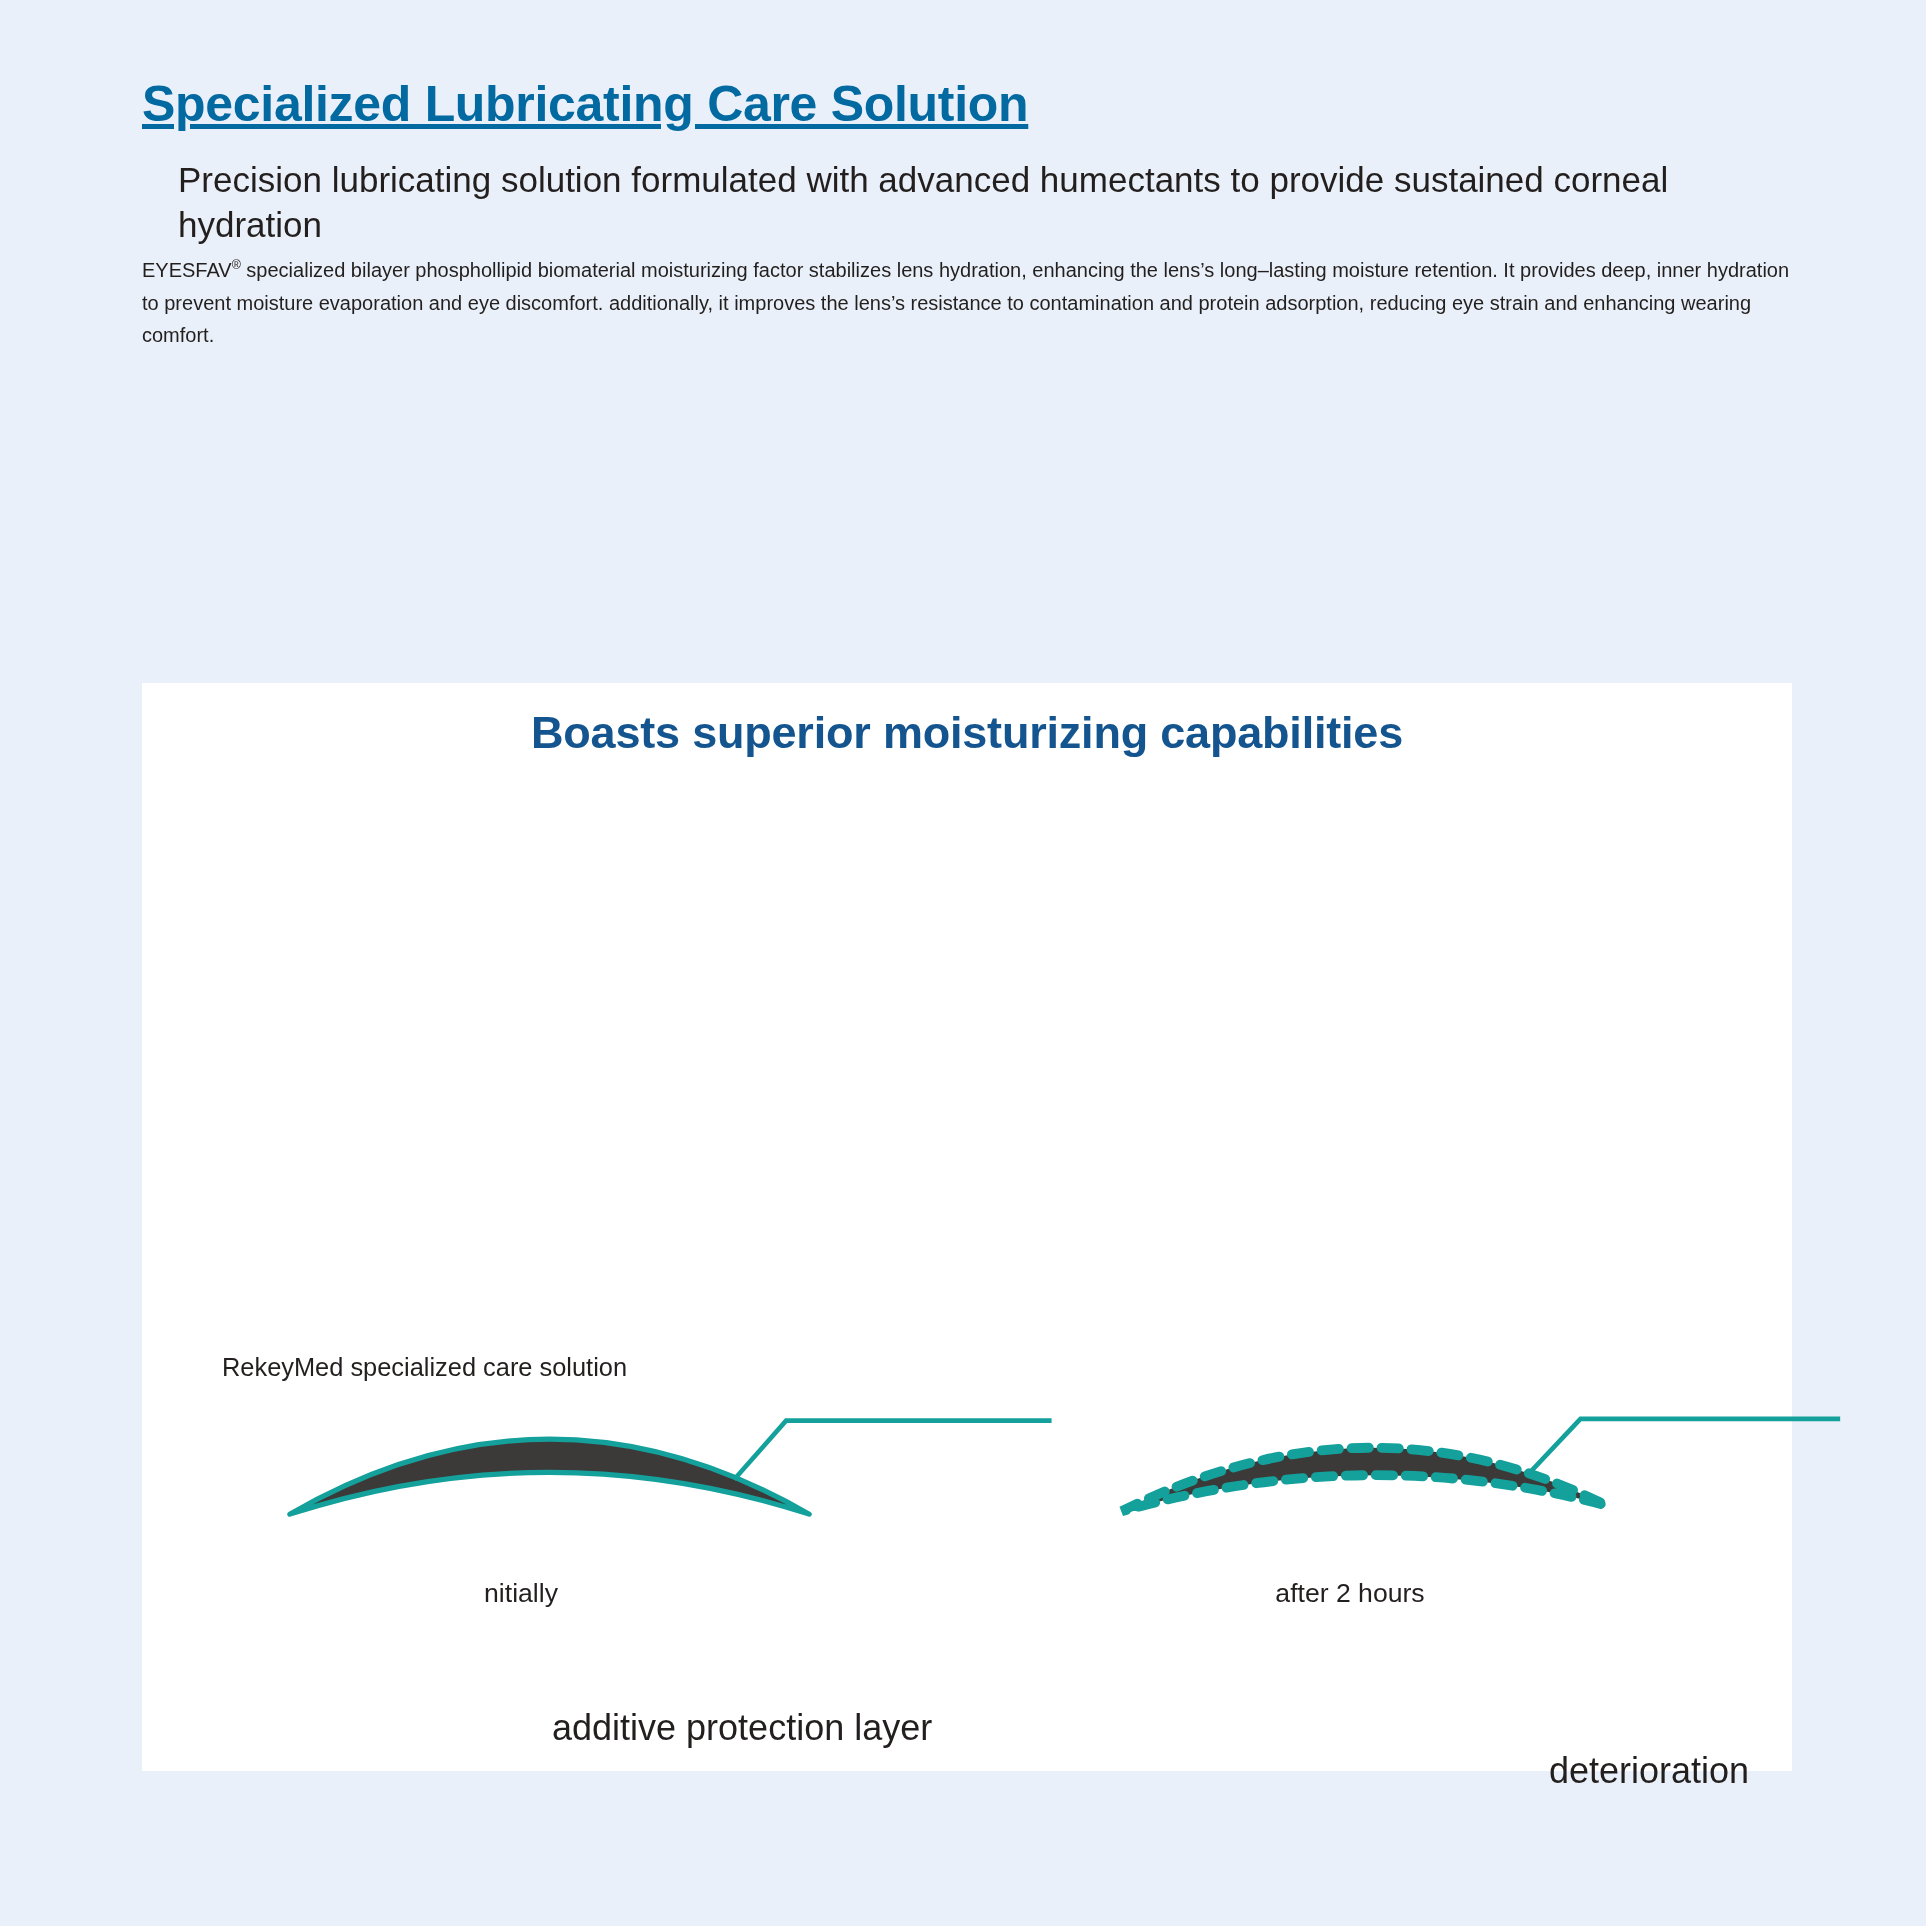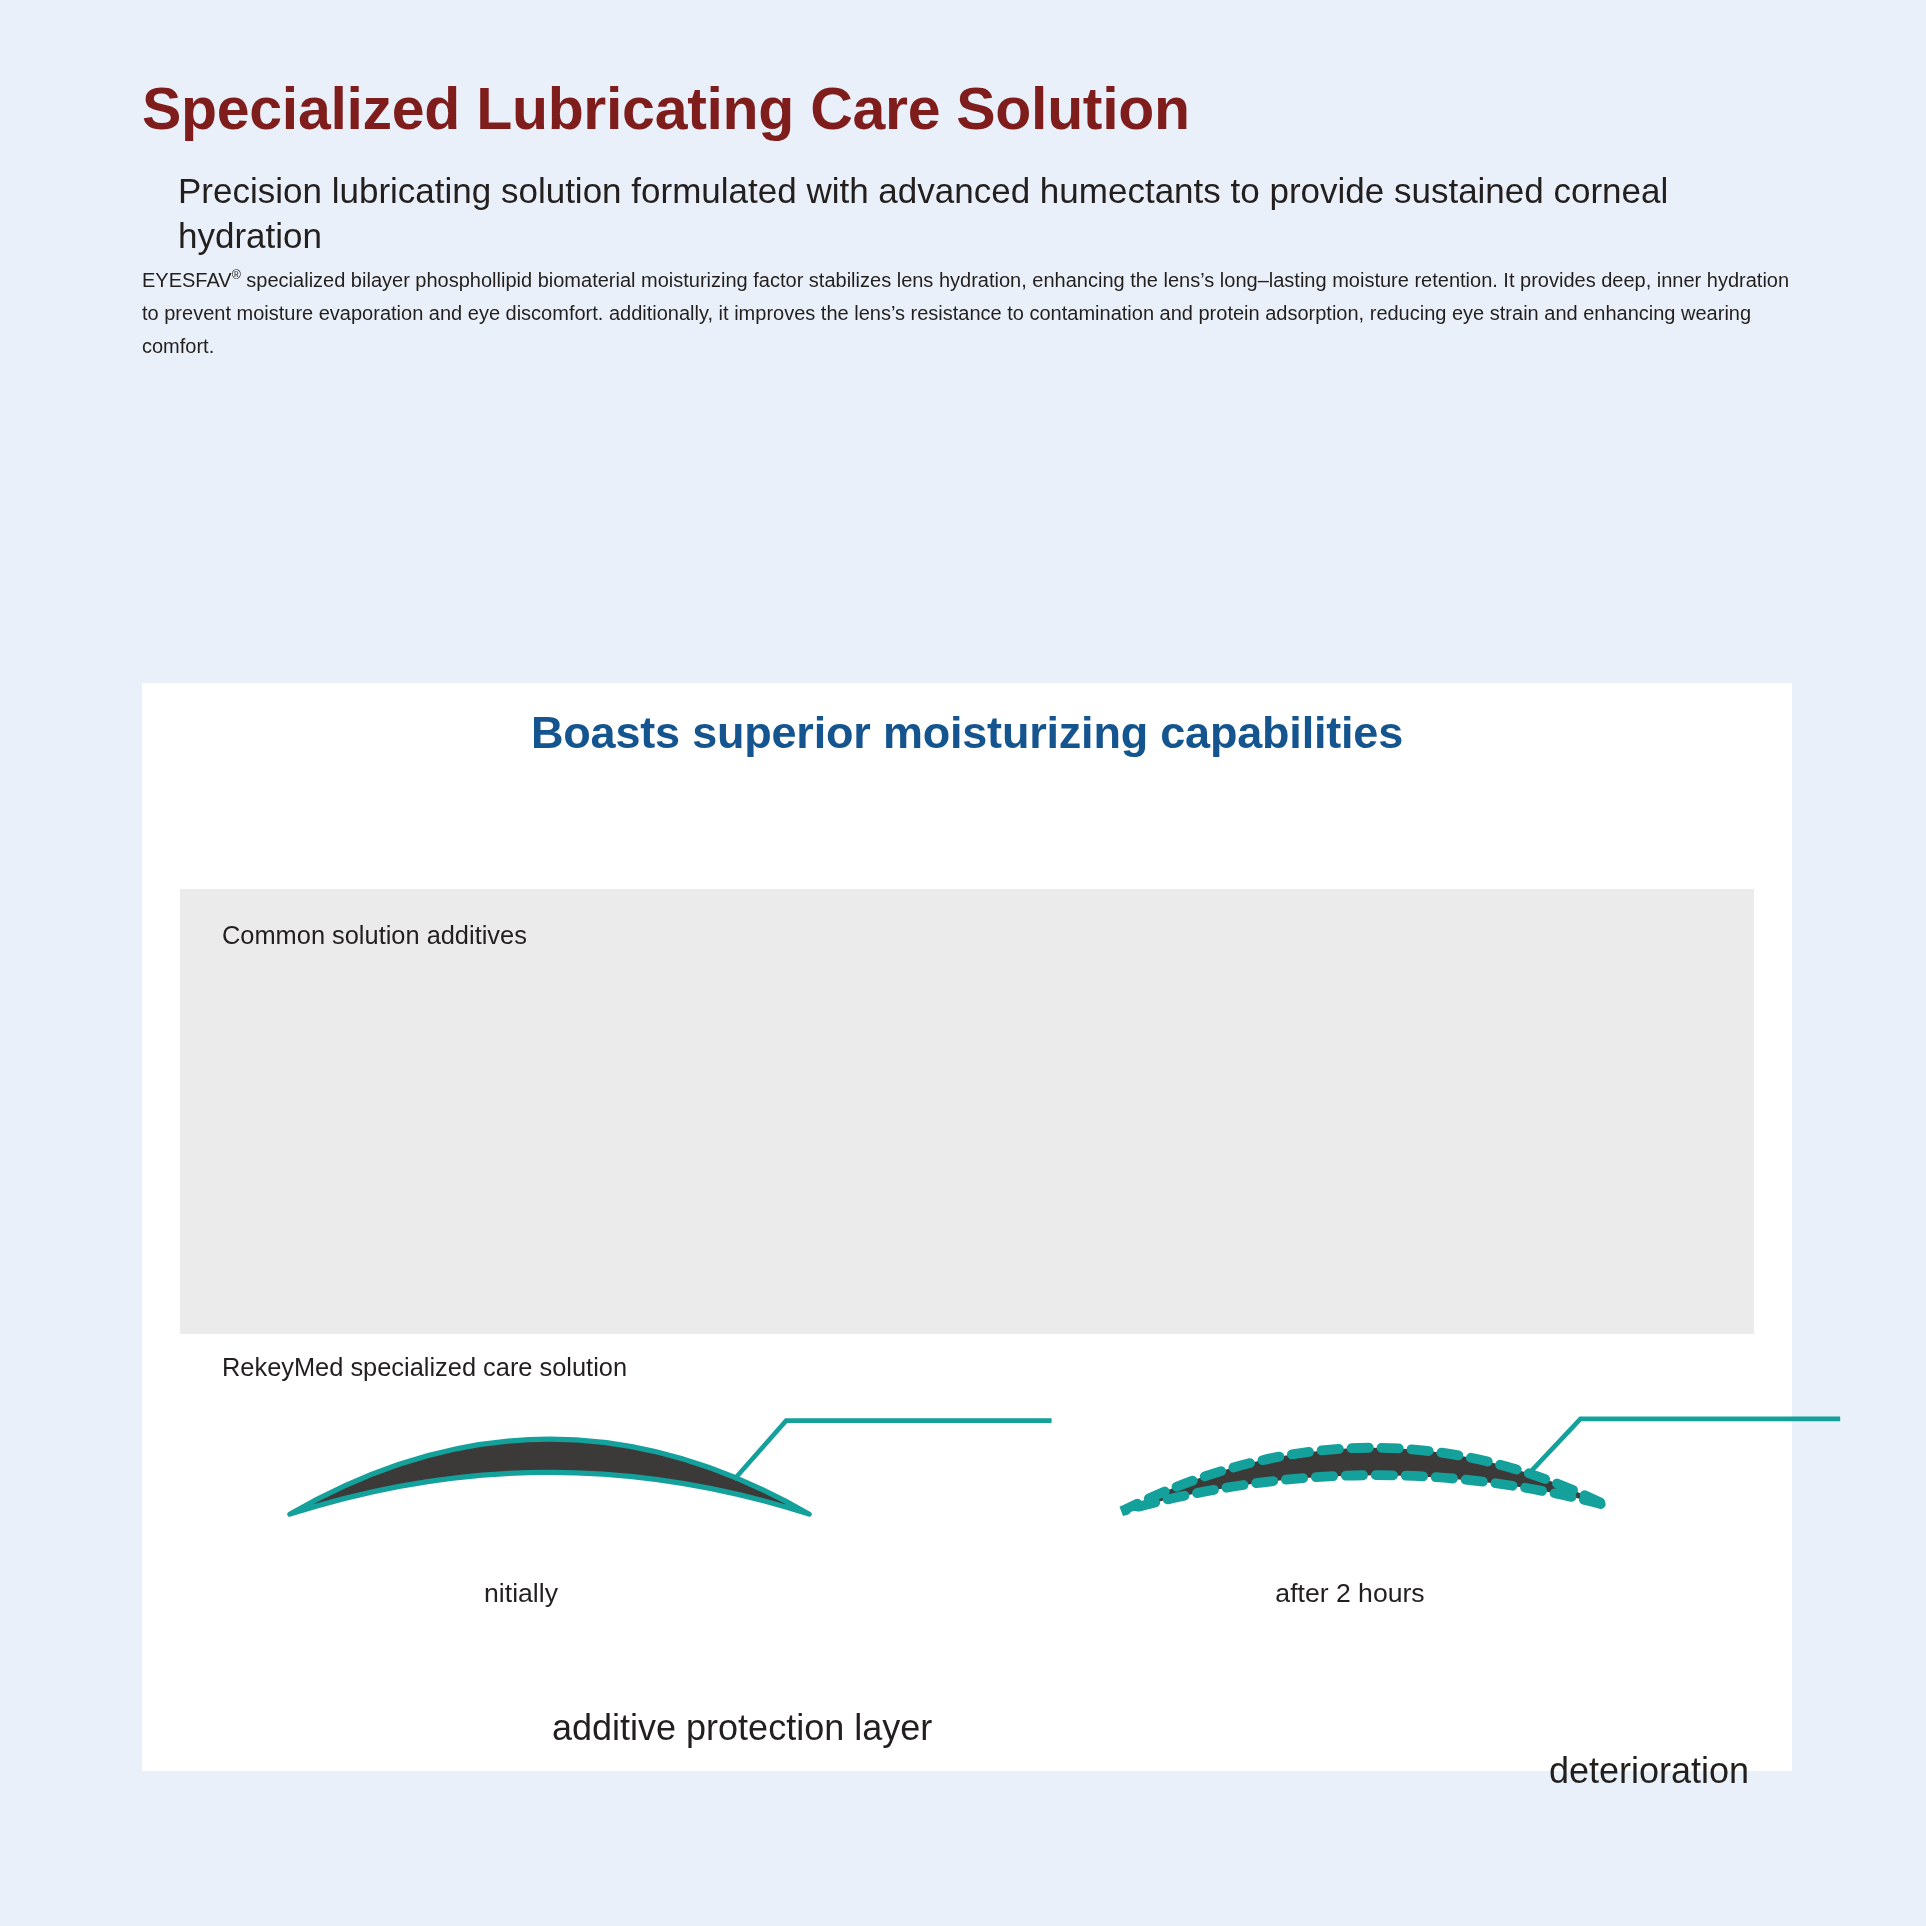--- a/index.html
+++ b/index.html
@@ -9,26 +9,27 @@
     font-family:"Liberation Sans", sans-serif;
     color:#231f1e;
     position:relative;
     overflow:hidden;
   }
 
   
   .header { position:absolute; left:142px; top:75px; width:1664px; }
 
   .page-title {
-    font-size:59px;
+    font-size:50px;
     line-height:1.16;
     font-weight:bold;
-    color:#7f1d1d;
+    color:#0369a1;
     letter-spacing:-0.3px;
     white-space:nowrap;
+    text-decoration:underline;
   }
 
   .page-subtitle {
     margin-top:25.4px;
     font-size:35px;
     line-height:1.28;
     font-weight:400;
     color:#231f1e;
     max-width:1658px;
     margin-left:36px;
@@ -126,23 +127,20 @@
 <div class="header">
   <h1 class="page-title">Specialized Lubricating Care Solution</h1>
   <p class="page-subtitle">Precision lubricating solution formulated with advanced humectants to provide sustained corneal hydration</p>
   <p class="page-body"><span>EYESFAV</span><sup>®</sup><span> specialized bilayer phosphollipid biomaterial moisturizing factor stabilizes lens hydration, enhancing the lens’s long–lasting moisture retention. It provides deep, inner hydration to prevent moisture evaporation and eye discomfort. additionally, it improves the lens’s resistance to contamination and protein adsorption, reducing eye strain and enhancing wearing comfort.</span></p>
 </div>
 
 <div class="card">
 
   <div class="card-title">Boasts superior moisturizing capabilities</div>
 
-  <div class="panel-gray">
-    <div class="panel-label">Common solution additives</div>
-  </div>
 
   <div class="panel-white-label">RekeyMed specialized care solution</div>
 
   <div class="lens-fig fig-r1c1">
     <svg viewBox="0 0 1280 480" preserveAspectRatio="xMidYMid meet">
       <path d="M 190 430 Q 640 170 1090 430 Q 640 285 190 430 Z" fill="#3b3a38" stroke="#14a09b" stroke-width="9" stroke-linejoin="round"></path>
       <polyline points="960,370 1050,268 1510,268" fill="none" stroke="#14a09b" stroke-width="8"></polyline>
     </svg>
   </div>
   <div class="callout-text co-r1c1">additive protection layer</div>

